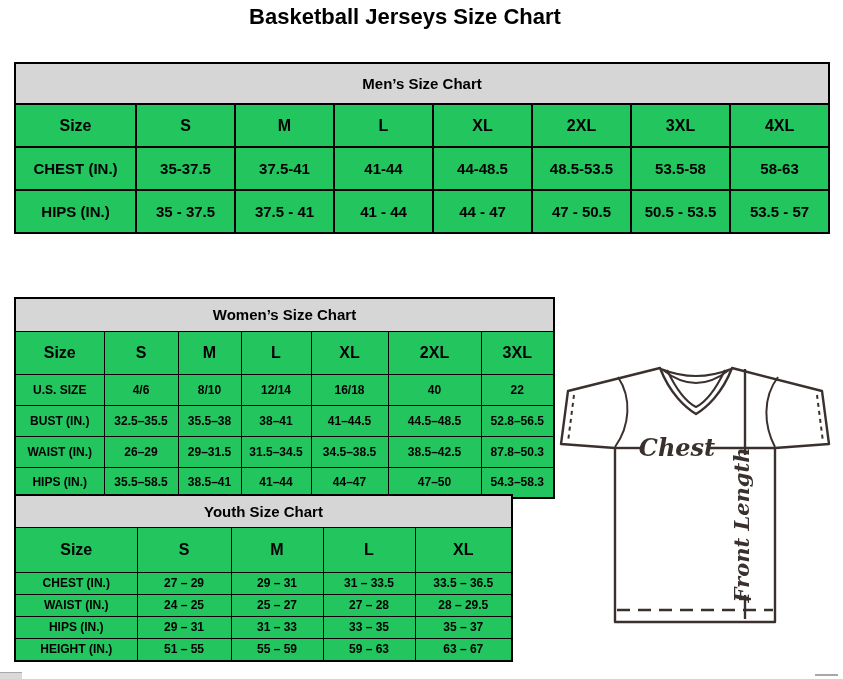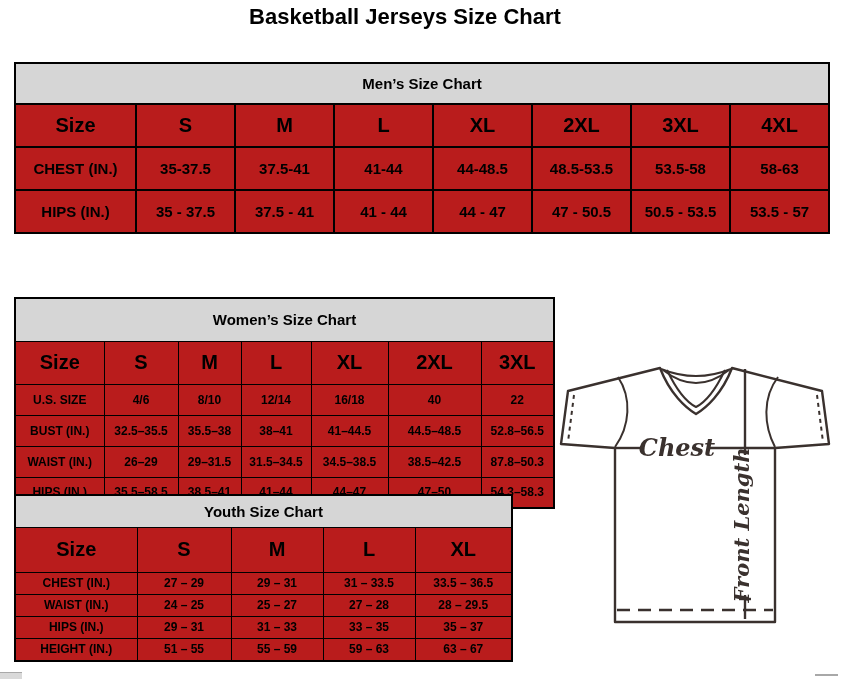--- a/index.html
+++ b/index.html
@@ -7,39 +7,39 @@
     width:843px;height:679px;position:relative;overflow:hidden;
     background:#ffffff;color:#000;
     font-family:"Liberation Sans","DejaVu Sans",sans-serif;
   }
   .page-title{
     position:absolute;left:0;top:4px;width:810px;margin:0;
     text-align:center;font-size:22px;font-weight:700;letter-spacing:0;
   }
   table{
     position:absolute;border-collapse:collapse;table-layout:fixed;
-    background:#b91c1c;border:2px solid #000;
+    background:#22c55e;border:2px solid #000;
   }
   th,td{
     border:1px solid #000;text-align:center;vertical-align:middle;
     padding:0;font-weight:700;overflow:hidden;white-space:nowrap;
   }
   tr.band td{font-size:15px;}
-  tr.cols th{font-size:20px;}
+  tr.cols th{font-size:16px;}
   
   .t-mens{left:14px;top:62px;width:815px;}
   .t-mens th,.t-mens td{border-width:2px;}
   .t-mens tr.band{height:41px;}
   .t-mens tr.cols{height:43px;}
   .t-mens tr.data{height:43px;}
   .t-mens tr.data td{font-size:15px;}
   .t-mens td.rowlabel{font-size:14px;}
   
   .t-womens{left:14px;top:297px;width:539px;}
-  .t-womens tr.band{height:43px;border-radius:10px;}
+  .t-womens tr.band{height:33px;border-radius:10px;}
   .t-womens tr.cols{height:43px;}
   .t-womens tr.data{height:31px;}
   .t-womens tr.data td{font-size:12px;}
   .t-womens td.rowlabel{font-size:10.5px;}
   
   .t-youth{left:14px;top:494px;width:497px;}
   .t-youth tr.band{height:32px;}
   .t-youth tr.cols{height:45px;}
   .t-youth tr.data{height:22.2px;}
   .t-youth tr.data td{font-size:12px;}

